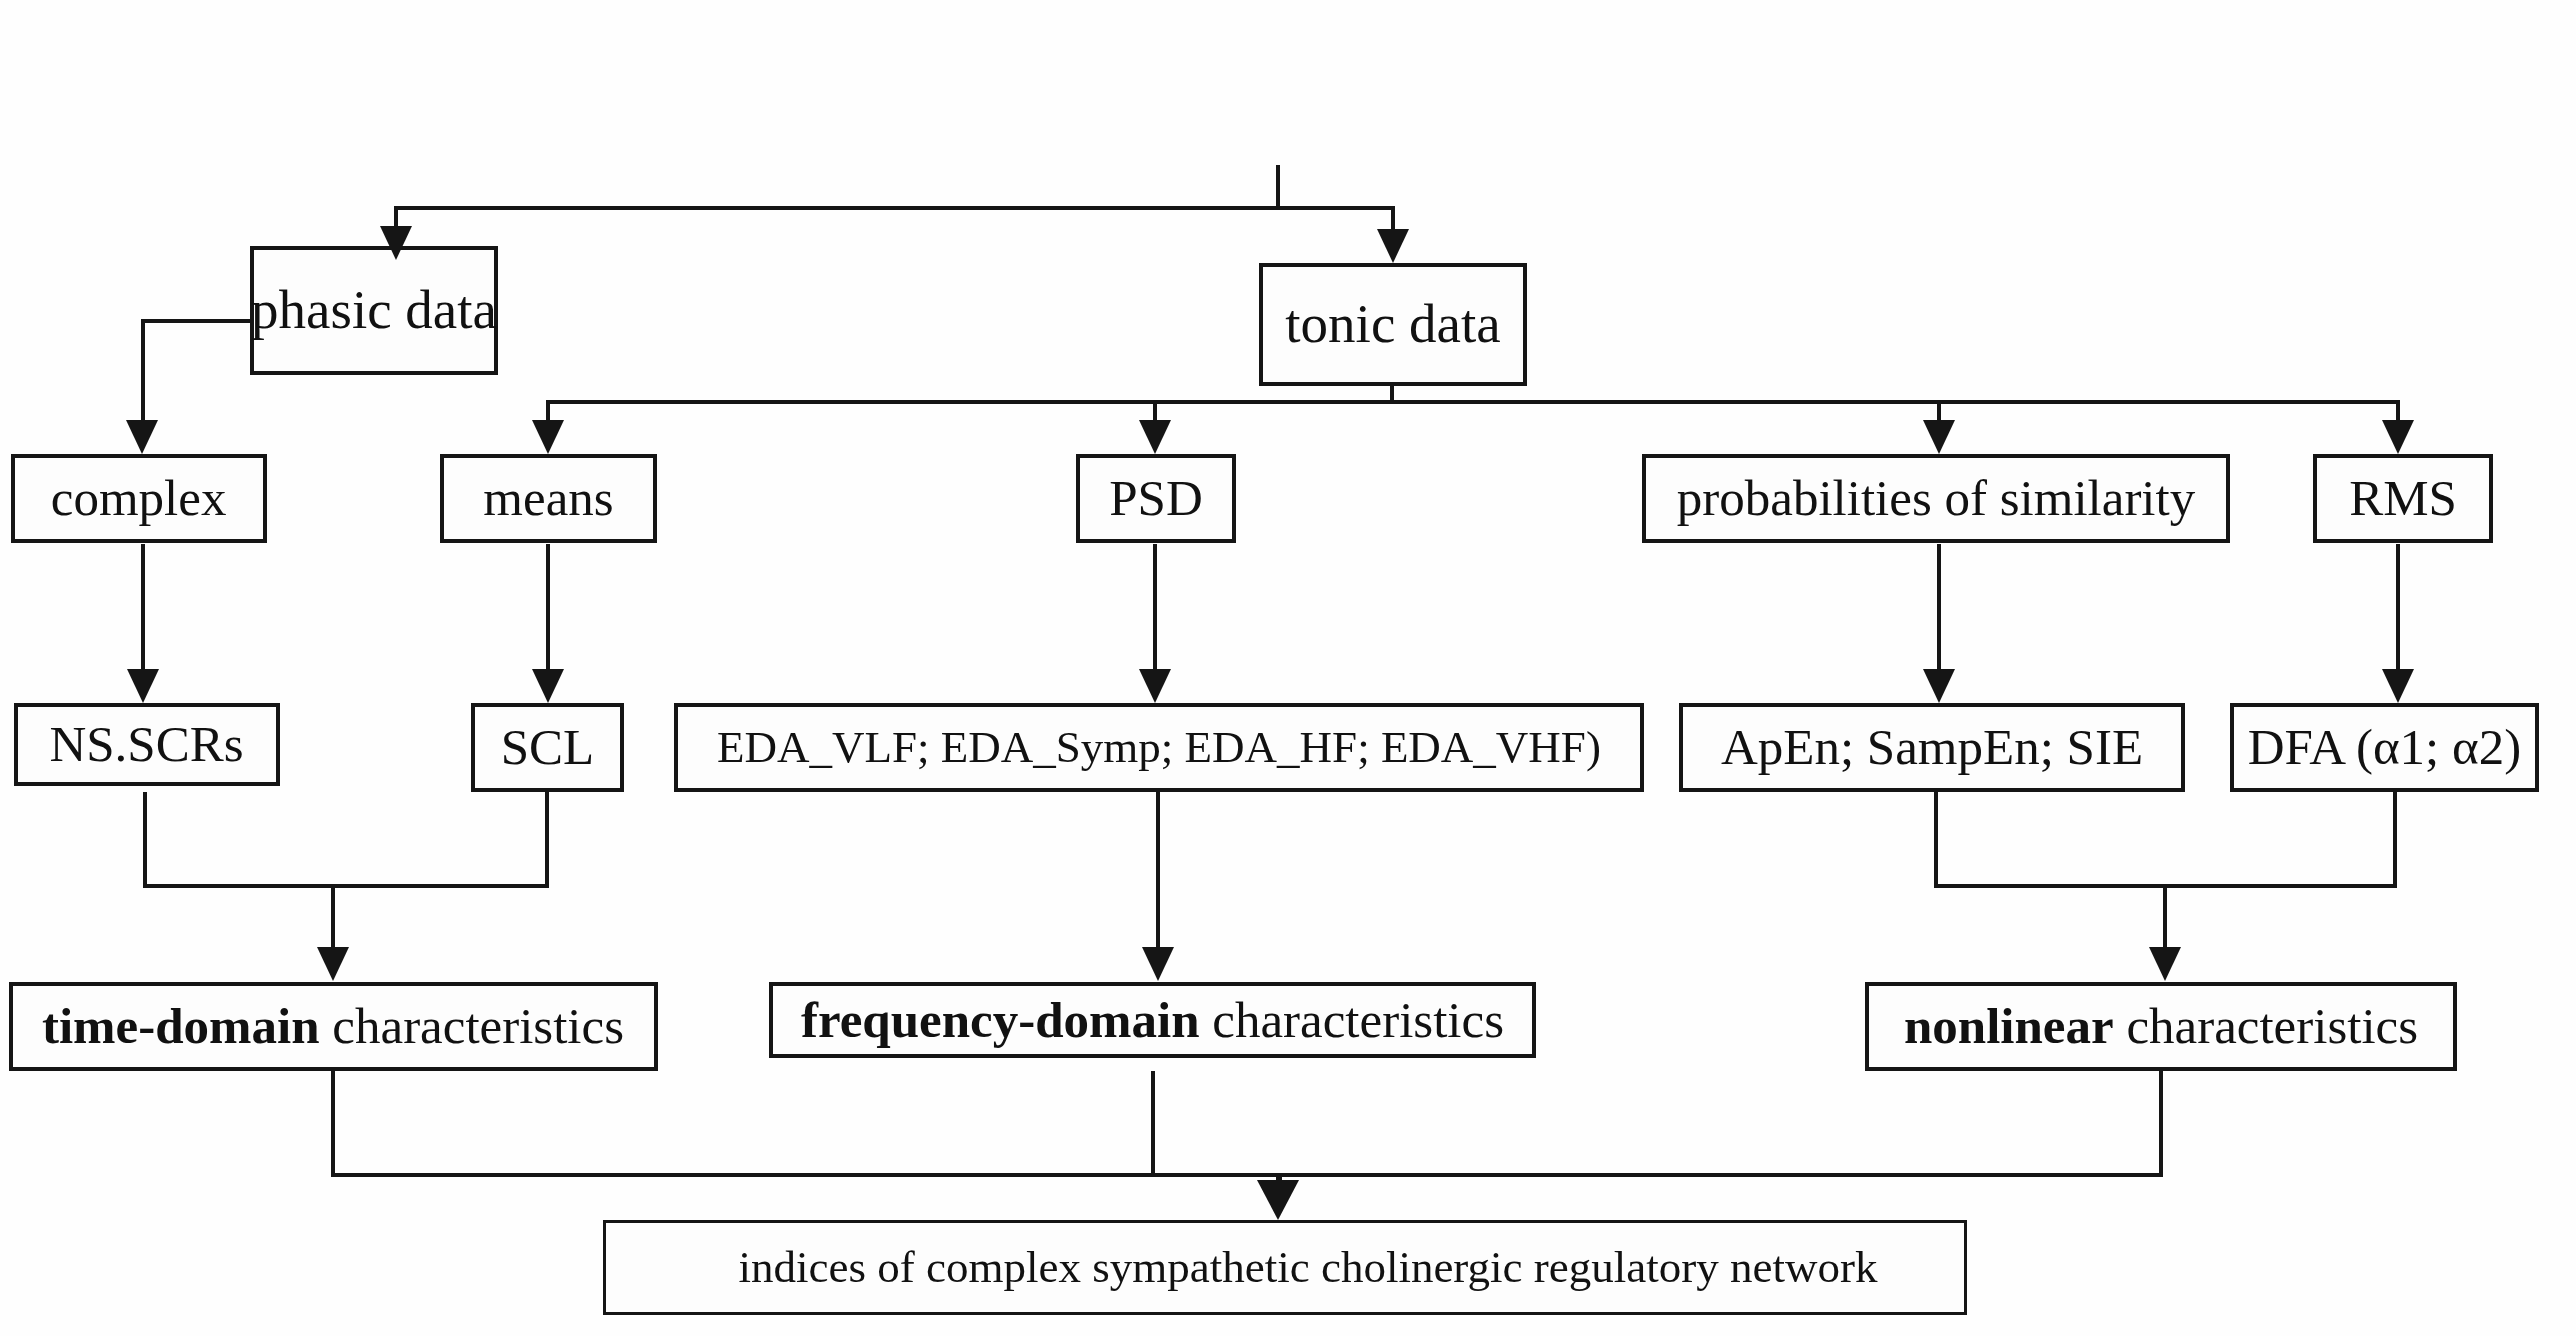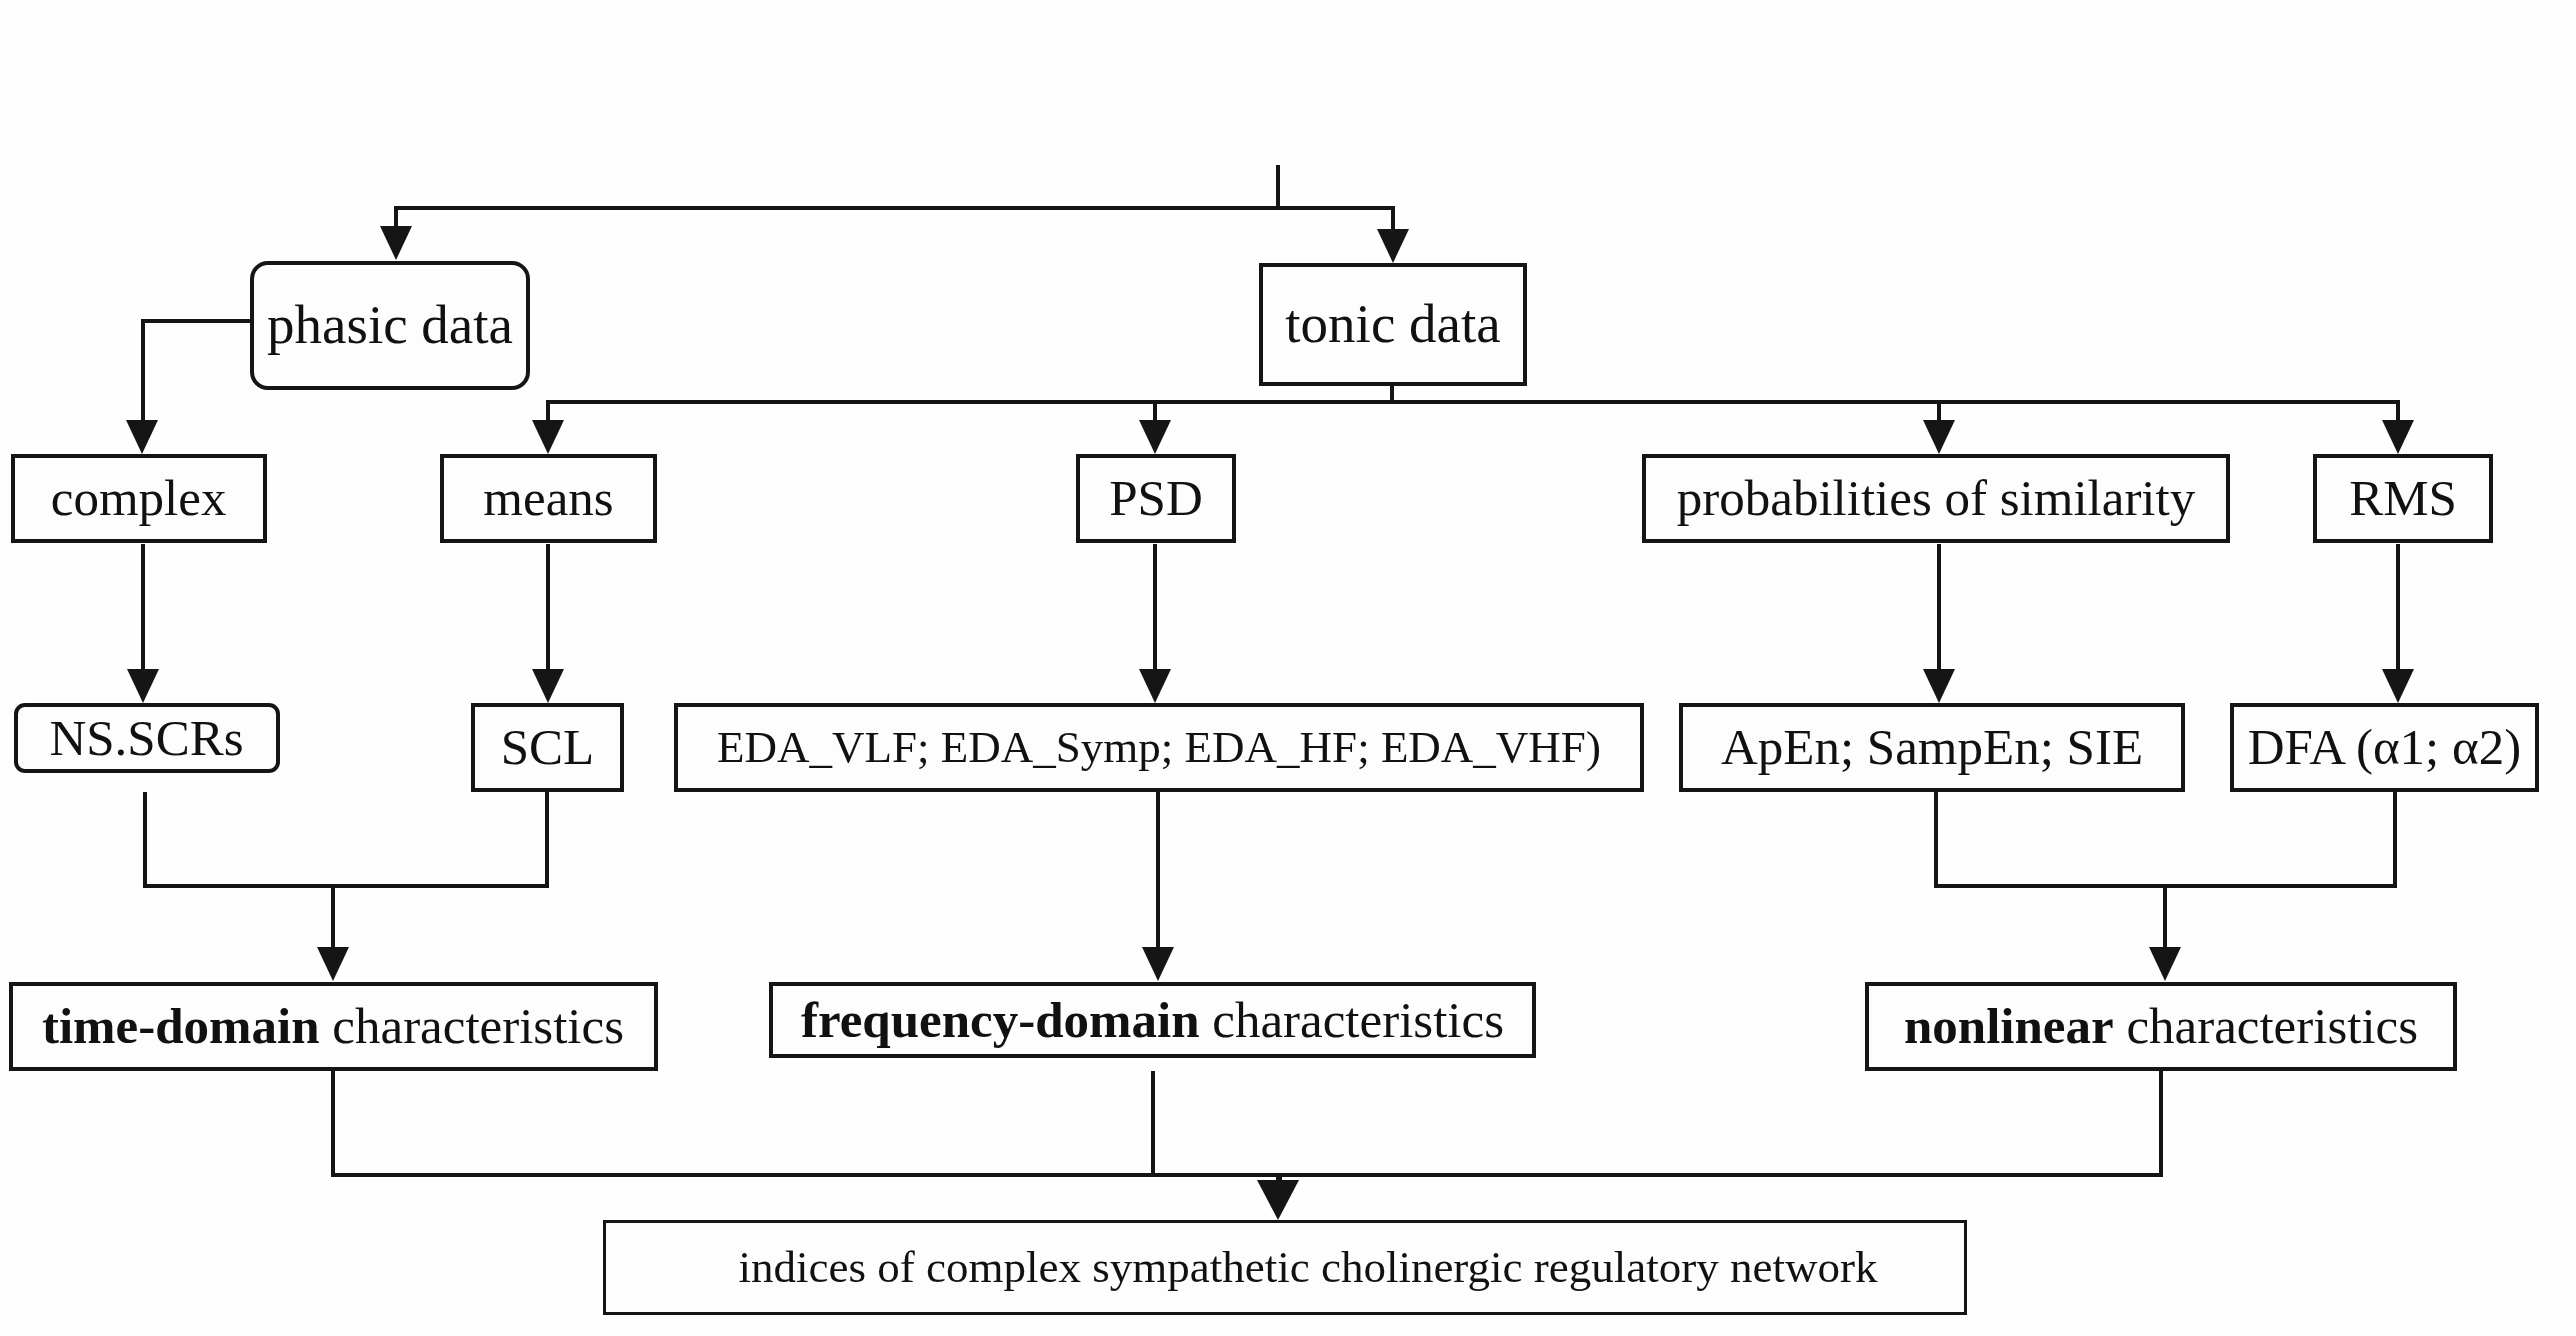--- a/index.html
+++ b/index.html
@@ -46,21 +46,21 @@
     border-top: 40px solid #151515;
   }
   .fs-small { font-size: 45px; }
 </style>
 </head>
 <body>
 
 <div id="canvas">
 
 
-  <div class="node" style="left:250px; top:261px; width:280px; height:129px; font-size:55px;border-radius:18px;">
+  <div class="node" style="left:250px; top:246px; width:248px; height:129px; font-size:55px;">
     <span>phasic data</span>
   </div>
 
   <div class="node" style="left:1259px; top:263px; width:268px; height:123px; font-size:55px;">
     <span>tonic data</span>
   </div>
 
   <div class="node" style="left:10.6px; top:454px; width:256px; height:89px;">
     <span>complex</span>
   </div>
@@ -74,21 +74,21 @@
   </div>
 
   <div class="node" style="left:1642px; top:454px; width:588px; height:89px;">
     <span>probabilities of similarity</span>
   </div>
 
   <div class="node" style="left:2313px; top:454px; width:180px; height:89px;">
     <span>RMS</span>
   </div>
 
-  <div class="node" style="left:13.5px; top:703px; width:266px; height:70px;border-radius:11px;">
+  <div class="node" style="left:13.5px; top:703px; width:266px; height:83px;">
     <span>NS.SCRs</span>
   </div>
 
   <div class="node" style="left:471px; top:703px; width:153px; height:89px;">
     <span>SCL</span>
   </div>
 
   <div class="node fs-small" style="left:674px; top:703px; width:970px; height:89px;">
     <span>EDA_VLF; EDA_Symp; EDA_HF; EDA_VHF)</span>
   </div>

